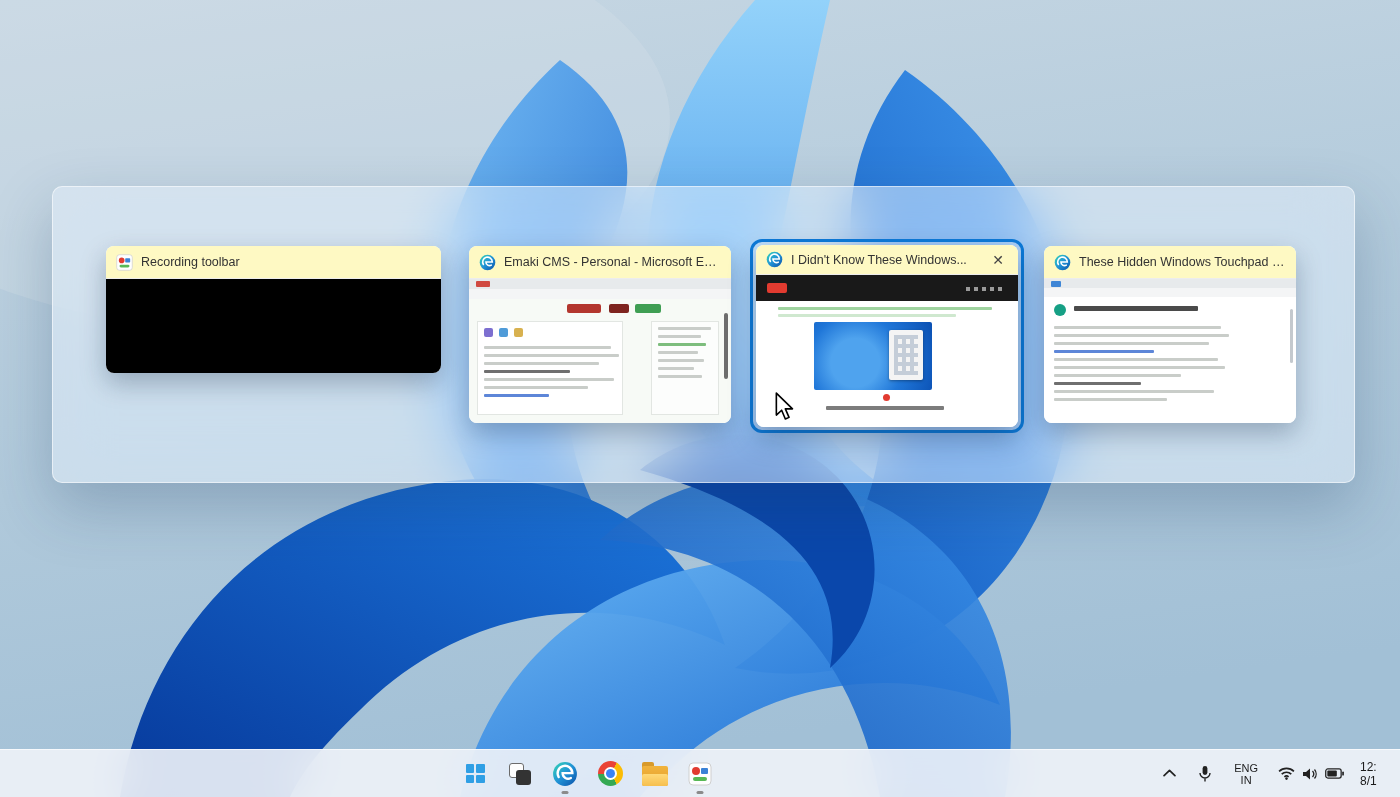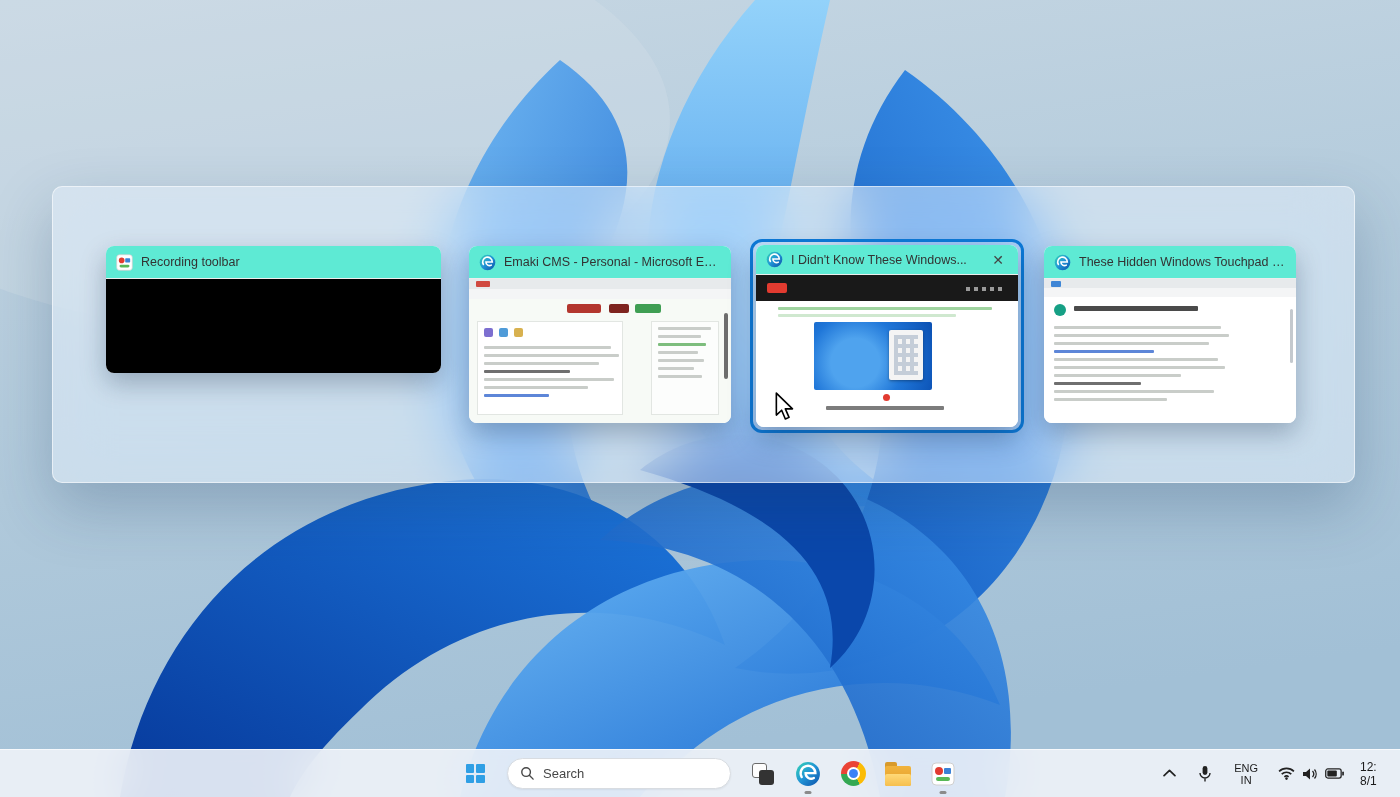--- a/index.html
+++ b/index.html
@@ -20,21 +20,21 @@
     border-radius:10px;
     box-shadow:0 24px 60px rgba(25,55,95,0.25);
   }
   .card{
     position:absolute;background:#fff;border-radius:8px;overflow:hidden;
     box-shadow:0 10px 26px rgba(10,30,60,0.28);
     cursor:default;
   }
   .card-header{
     height:33px;display:flex;align-items:center;gap:8px;padding:0 10px;
-    background:#5eead4;border-bottom:1px solid #ededed;box-sizing:border-box;
+    background:#fef9c3;border-bottom:1px solid #ededed;box-sizing:border-box;
   }
   .card-title{
     font-size:12.5px;color:#333;white-space:nowrap;overflow:hidden;text-overflow:ellipsis;flex:1;
   }
   .close-btn{
     font-size:14px;color:#444;padding:2px 4px;line-height:1;cursor:pointer;border-radius:4px;
   }
   .app-ic16{width:17px;height:17px;flex:0 0 auto;display:inline-flex;}
   .app-ic16 svg{width:100%;height:100%;}
   
@@ -304,29 +304,20 @@
   <div class="tb-main">
     <div class="tb-ic">
       <div class="start-logo">
         <span></span>
           <span></span>
           <span></span>
           <span></span>
       </div>
     </div>
 
-    <div class="search-pill">
-      <span style="display:inline-flex;">
-        <svg width="15" height="15" viewBox="0 0 16 16">
-            <circle cx="6.5" cy="6.5" r="4.6" fill="none" stroke="#474747" stroke-width="1.5"></circle>
-            <line x1="10.2" y1="10.2" x2="14" y2="14" stroke="#474747" stroke-width="1.5" stroke-linecap="round"></line>
-          </svg>
-      </span>
-      <span class="search-text">Search</span>
-    </div>
 
     <div class="tb-ic">
       <div class="tview">
         <span class="back"></span>
           <span class="front"></span>
       </div>
     </div>
 
     <div class="tb-ic running">
       <span class="edge-ic">

